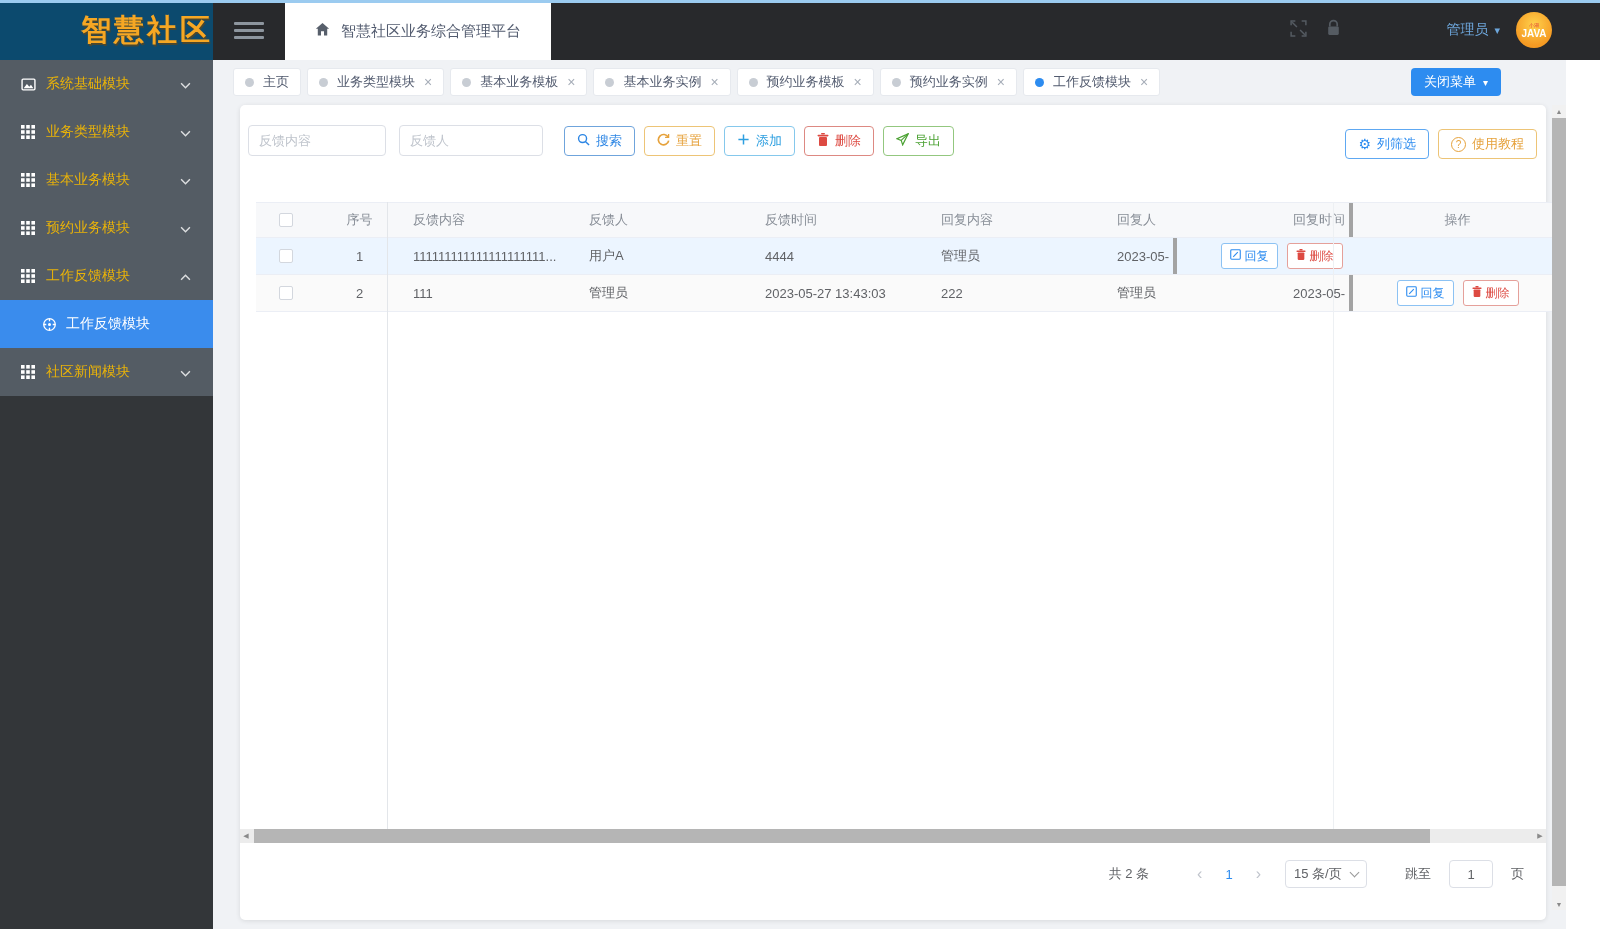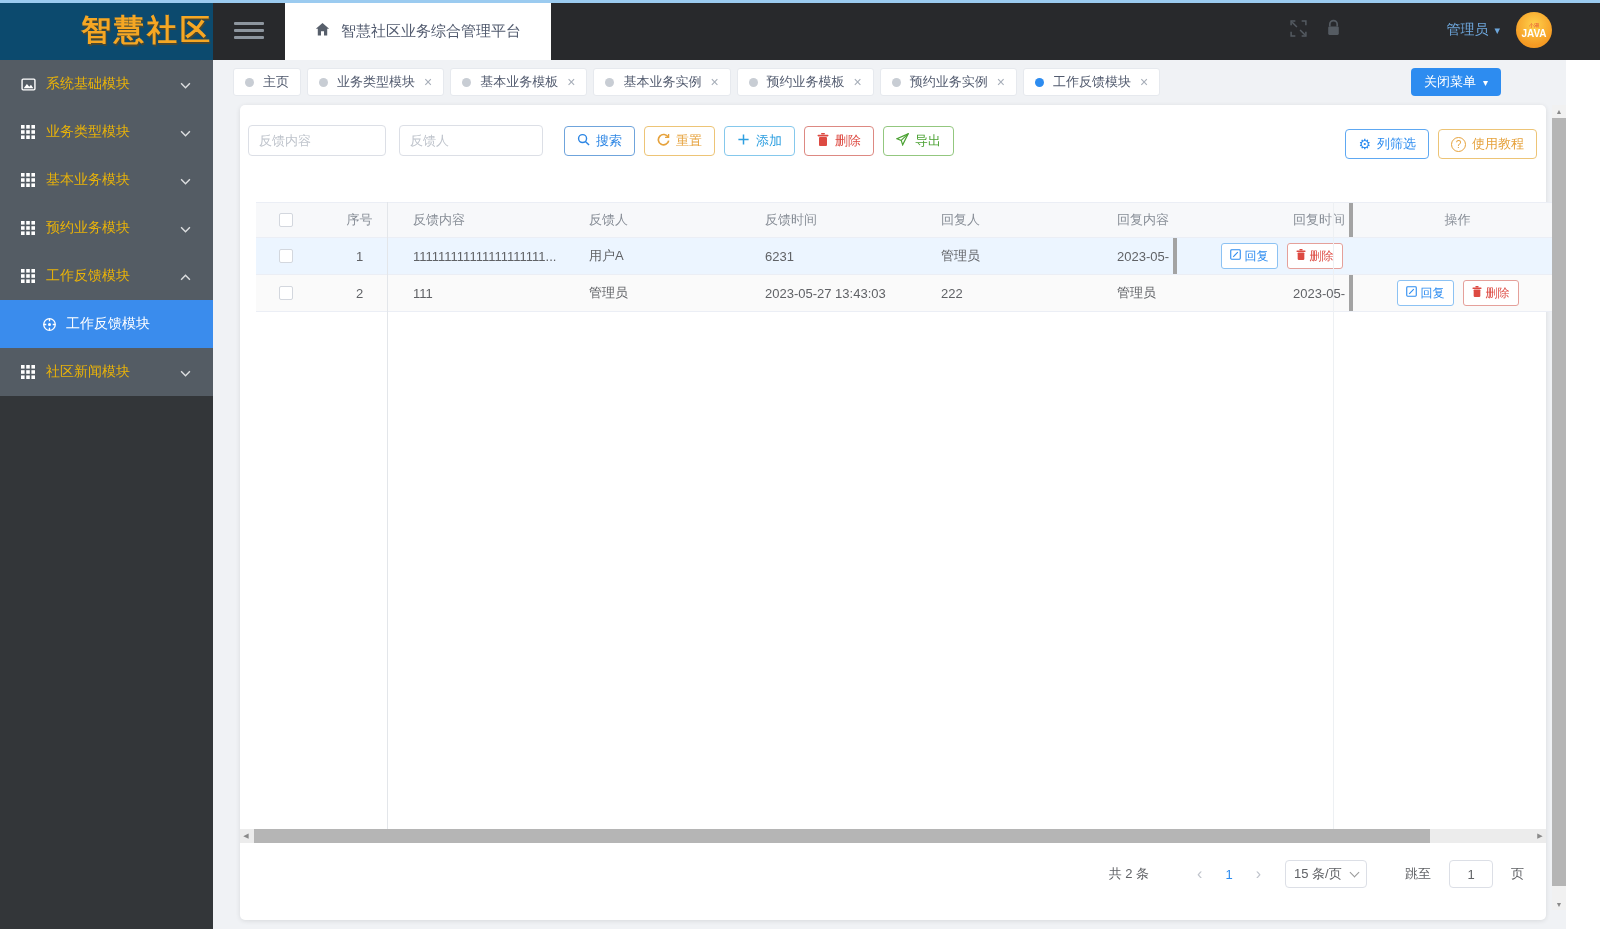--- a/index.html
+++ b/index.html
@@ -383,34 +383,34 @@
 
     <div class="table">
       <div class="t-row t-head">
         <div class="c c-sel">
             <span class="checkbox"></span>
           </div>
         <div class="c c-idx">序号</div>
         <div class="c c-w">反馈内容</div>
         <div class="c c-w">反馈人</div>
         <div class="c c-w">反馈时间</div>
+        <div class="c c-w">回复内容</div>
         <div class="c c-w">回复人</div>
-        <div class="c c-w">回复内容</div>
         <div class="c c-rt">回复时间</div>
         <div class="c c-op">操作</div>
       </div>
 
       <div class="t-row r0">
         <div class="c c-sel">
             <span class="checkbox"></span>
           </div>
         <div class="c c-idx">1</div>
         <div class="c c-w">111111111111111111111...</div>
         <div class="c c-w">用户A</div>
-        <div class="c c-w">6231</div>
+        <div class="c c-w">4444</div>
         <div class="c c-w">管理员</div>
         <div class="c c-rt">2023-05-</div>
         <div class="c c-op">
           <button class="mini-btn mini-reply">
             <span><svg width="11" height="11" viewBox="0 0 12 12" fill="none" stroke="currentColor" stroke-width="1.2">
                   <rect x="0.8" y="0.8" width="10.4" height="10.4" rx="1"></rect>
                   <path d="M3.5 8.5 L8.5 3.5"></path>
                 </svg></span>
             <span>回复</span>
           </button>

